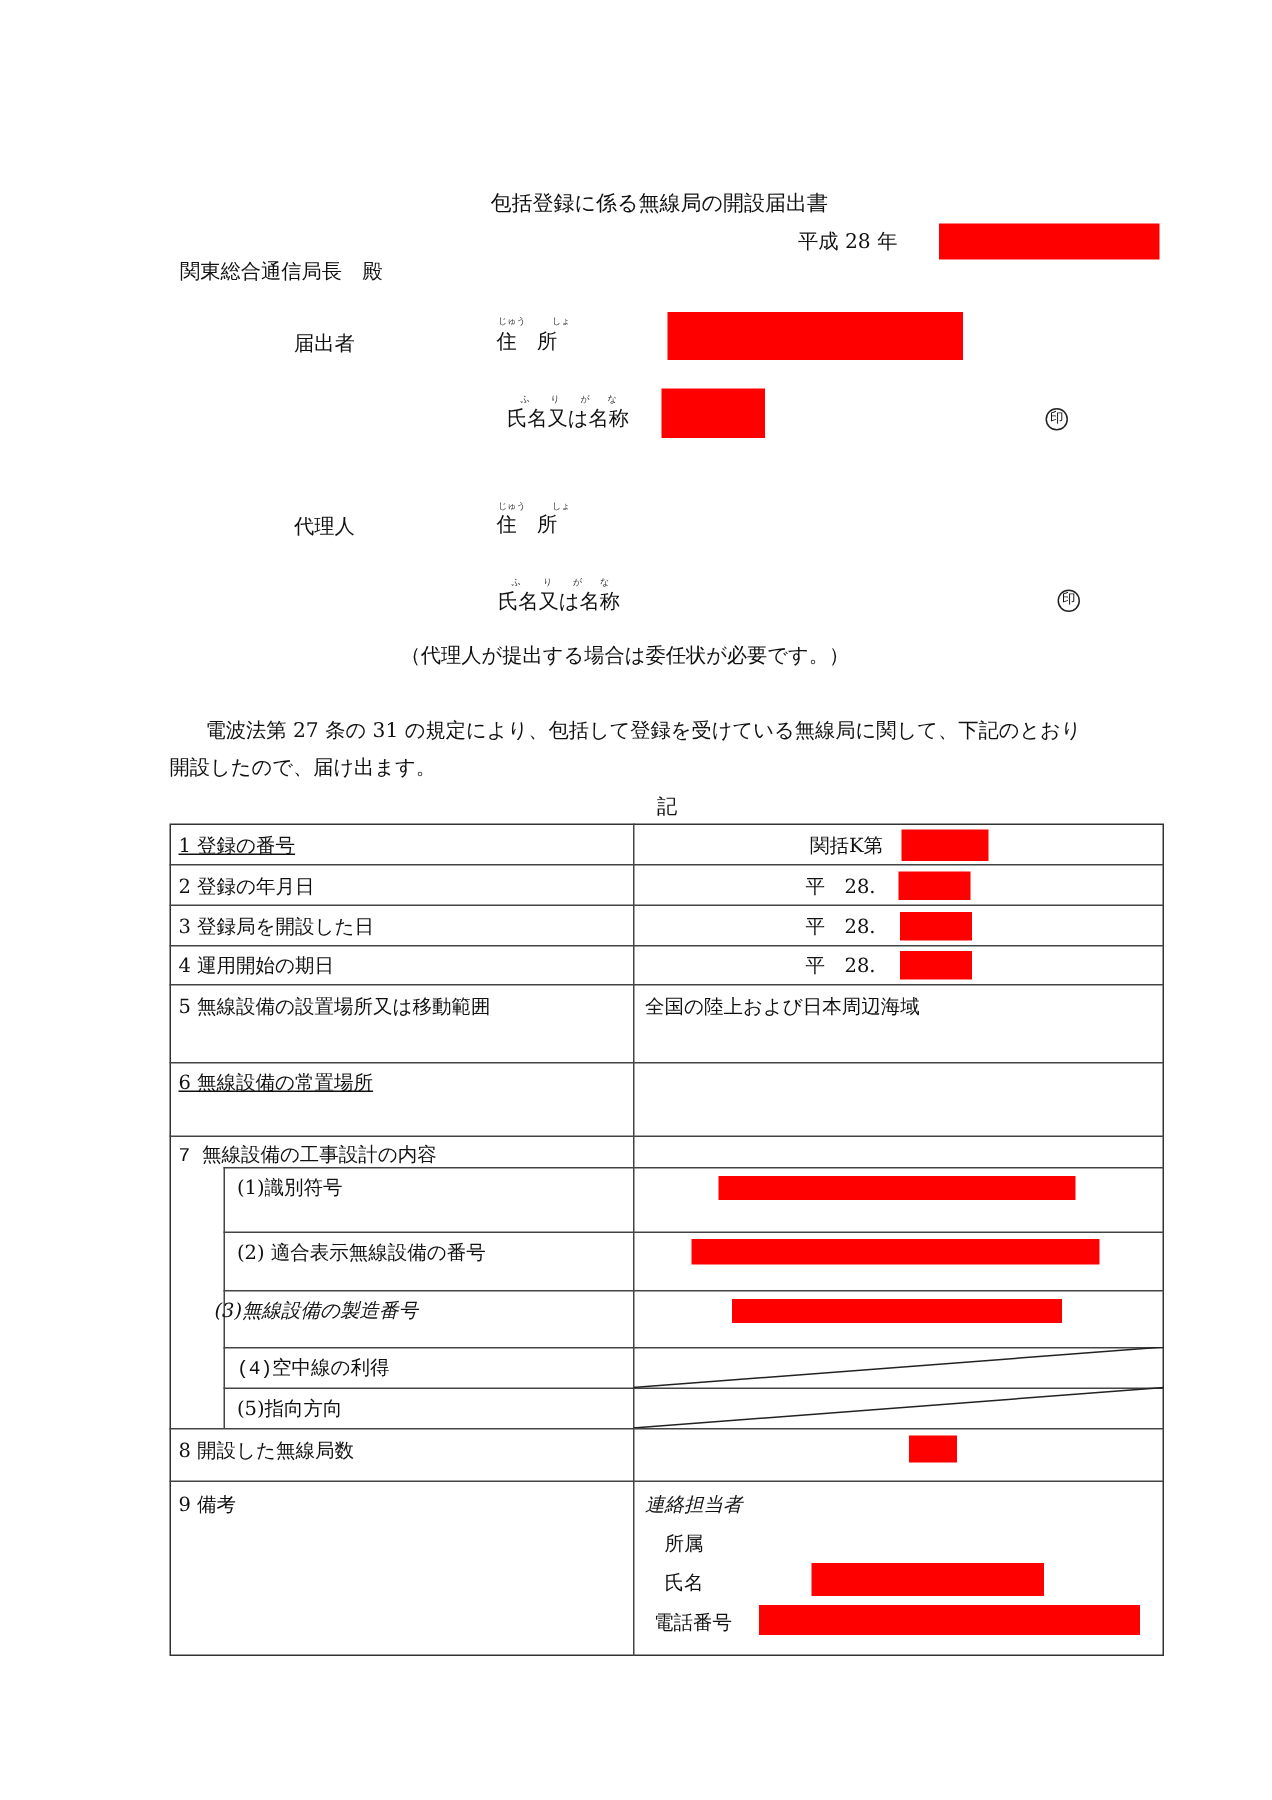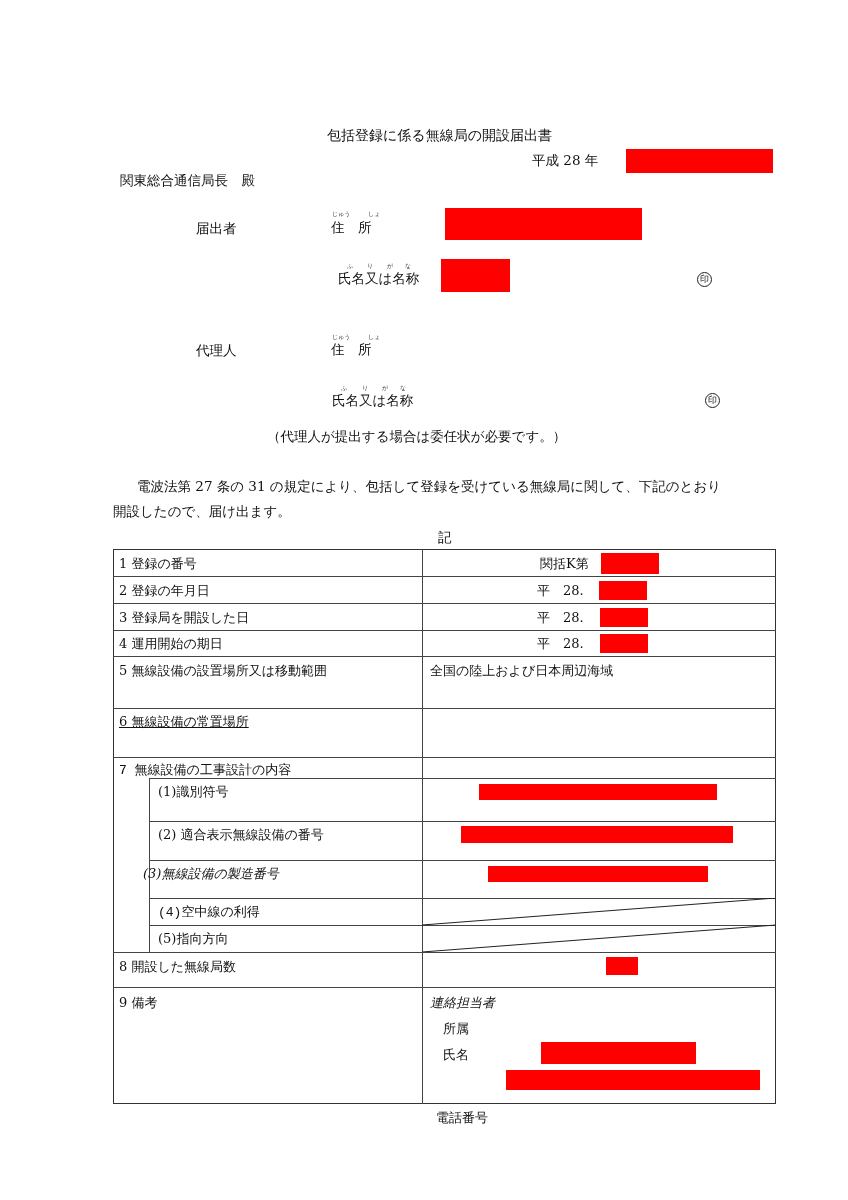--- a/index.html
+++ b/index.html
@@ -84,21 +84,21 @@
 <div class="hline" style="left:149px; top:898px; width:627px;"></div>
 <div class="hline" style="left:149px; top:925px; width:627px;"></div>
 <div class="hline" style="left:113px; top:952px; width:663px;"></div>
 <div class="hline" style="left:113px; top:987px; width:663px;"></div>
 
 <svg class="abs" style="left:422px; top:898px;" width="354" height="54">
   <line x1="0" y1="27" x2="354" y2="0" stroke="#222" stroke-width="1"></line>
   <line x1="0" y1="54" x2="354" y2="27" stroke="#222" stroke-width="1"></line>
 </svg>
 
-<div class="cell" style="left:119px; top:555px;">1 登録の番号</div>
+<div class="cell" style="left:119px; top:555px;text-decoration:underline;">1 登録の番号</div>
 <div class="cell" style="left:119px; top:582px;">2 登録の年月日</div>
 <div class="cell" style="left:119px; top:609px;">3 登録局を開設した日</div>
 <div class="cell" style="left:119px; top:635px;">4 運用開始の期日</div>
 <div class="cell" style="left:119px; top:662px;">5 無線設備の設置場所又は移動範囲</div>
 <div class="cell" style="left:119px; top:713px;text-decoration:underline;">6 無線設備の常置場所</div>
 <div class="cell" style="left:119px; top:761px;font-family:Liberation Mono, monospace;">7  無線設備の工事設計の内容</div>
 <div class="cell" style="left:119px; top:958px;">8 開設した無線局数</div>
 <div class="cell" style="left:119px; top:994px;">9 備考</div>
 
 <div class="cell" style="left:158px; top:783px;">(1)識別符号</div>
@@ -124,14 +124,14 @@
 <div class="redact" style="left:479px; top:784px; width:238px; height:16px;"></div>
 <div class="redact" style="left:461px; top:826px; width:272px; height:17px;"></div>
 <div class="redact" style="left:488px; top:866px; width:220px; height:16px;"></div>
 
 <div class="redact" style="left:606px; top:957px; width:32px; height:18px;"></div>
 
 <div class="cell" style="left:430px; top:994px;font-style:italic;">連絡担当者</div>
 <div class="cell" style="left:443px; top:1020px;">所属</div>
 <div class="cell" style="left:443px; top:1046px;">氏名</div>
 <div class="redact" style="left:541px; top:1042px; width:155px; height:22px;"></div>
-<div class="cell" style="left:436px; top:1073px;margin-top:36px;">電話番号</div>
+<div class="cell" style="left:436px; top:1073px;">電話番号</div>
 <div class="redact" style="left:506px; top:1070px; width:254px; height:20px;"></div>
 
 </body></html>

